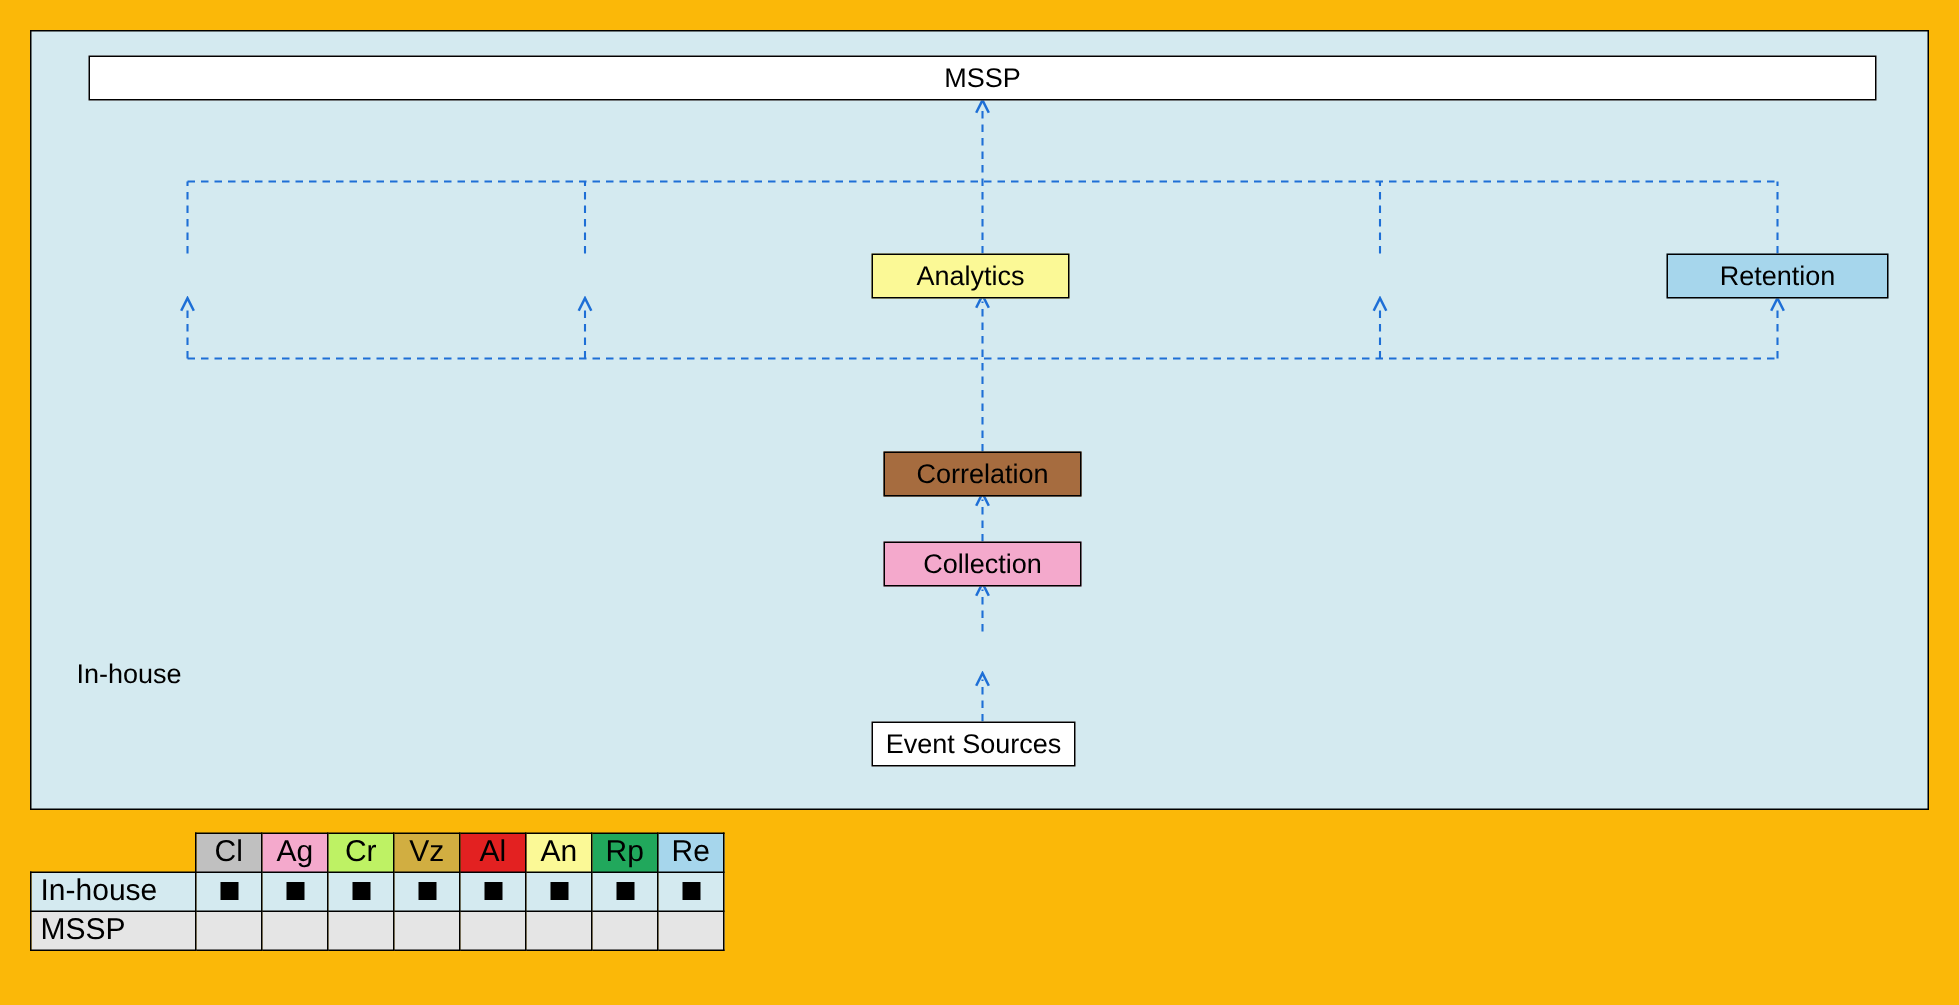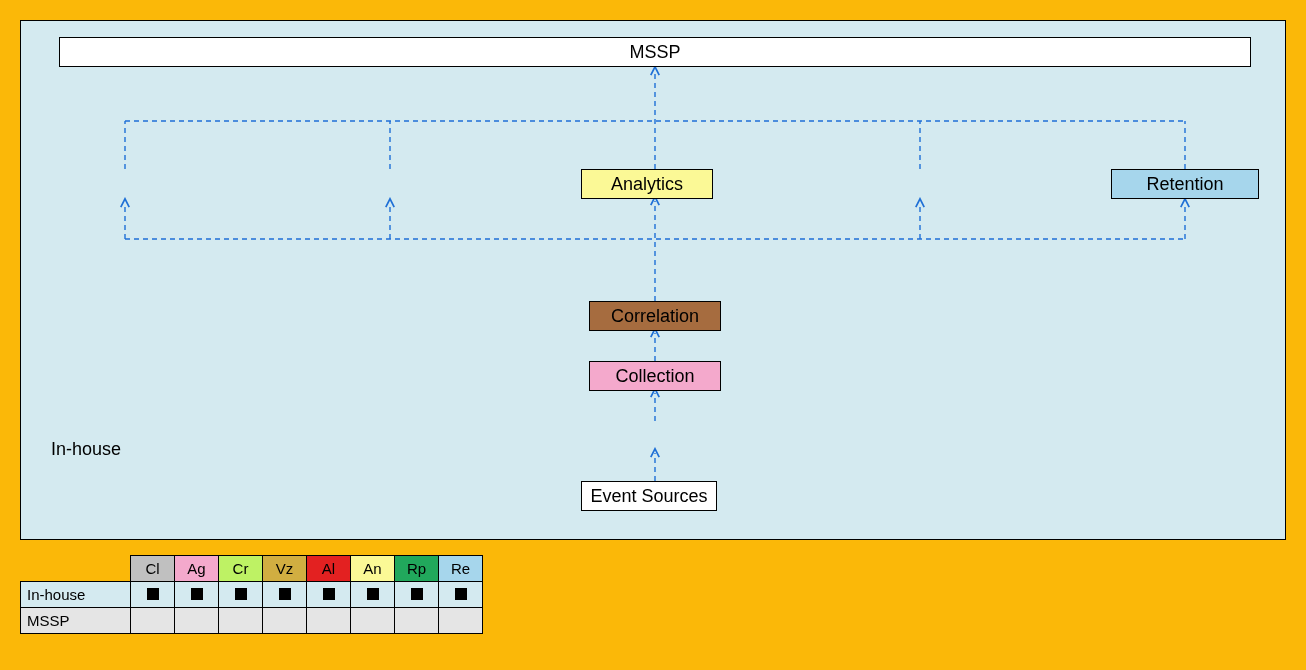--- a/index.html
+++ b/index.html
@@ -53,21 +53,21 @@
     width: 100%; height: 100%;
     pointer-events: none;
   }
 
   
   .legend {
     position: absolute;
     left: 20px;
     top: 555px;
     border-collapse: collapse;
-    font-size: 15px;
+    font-size: 20px;
   }
   .legend td, .legend th {
     border: 1px solid #000;
     text-align: center;
     height: 26px;
     padding: 0;
   }
   .legend .rowlabel {
     width: 110px;
     padding-left: 6px;

